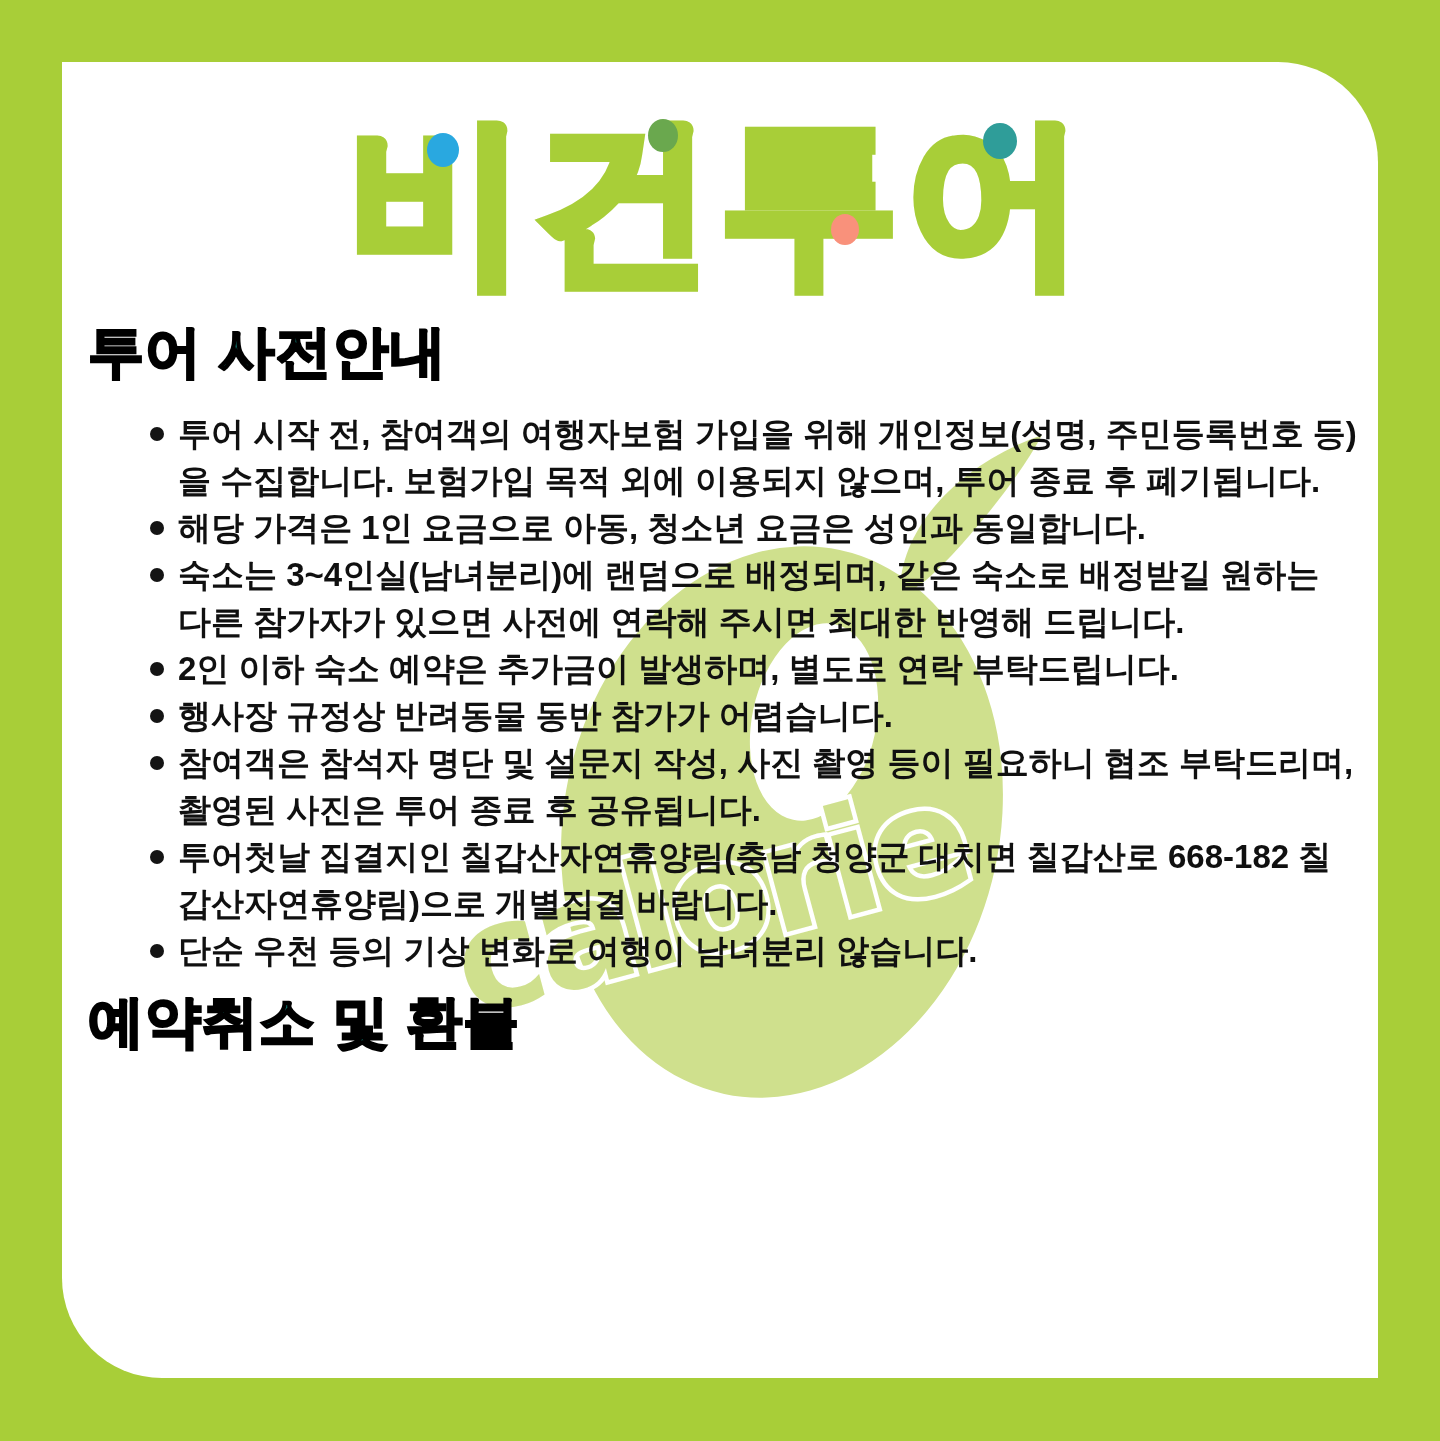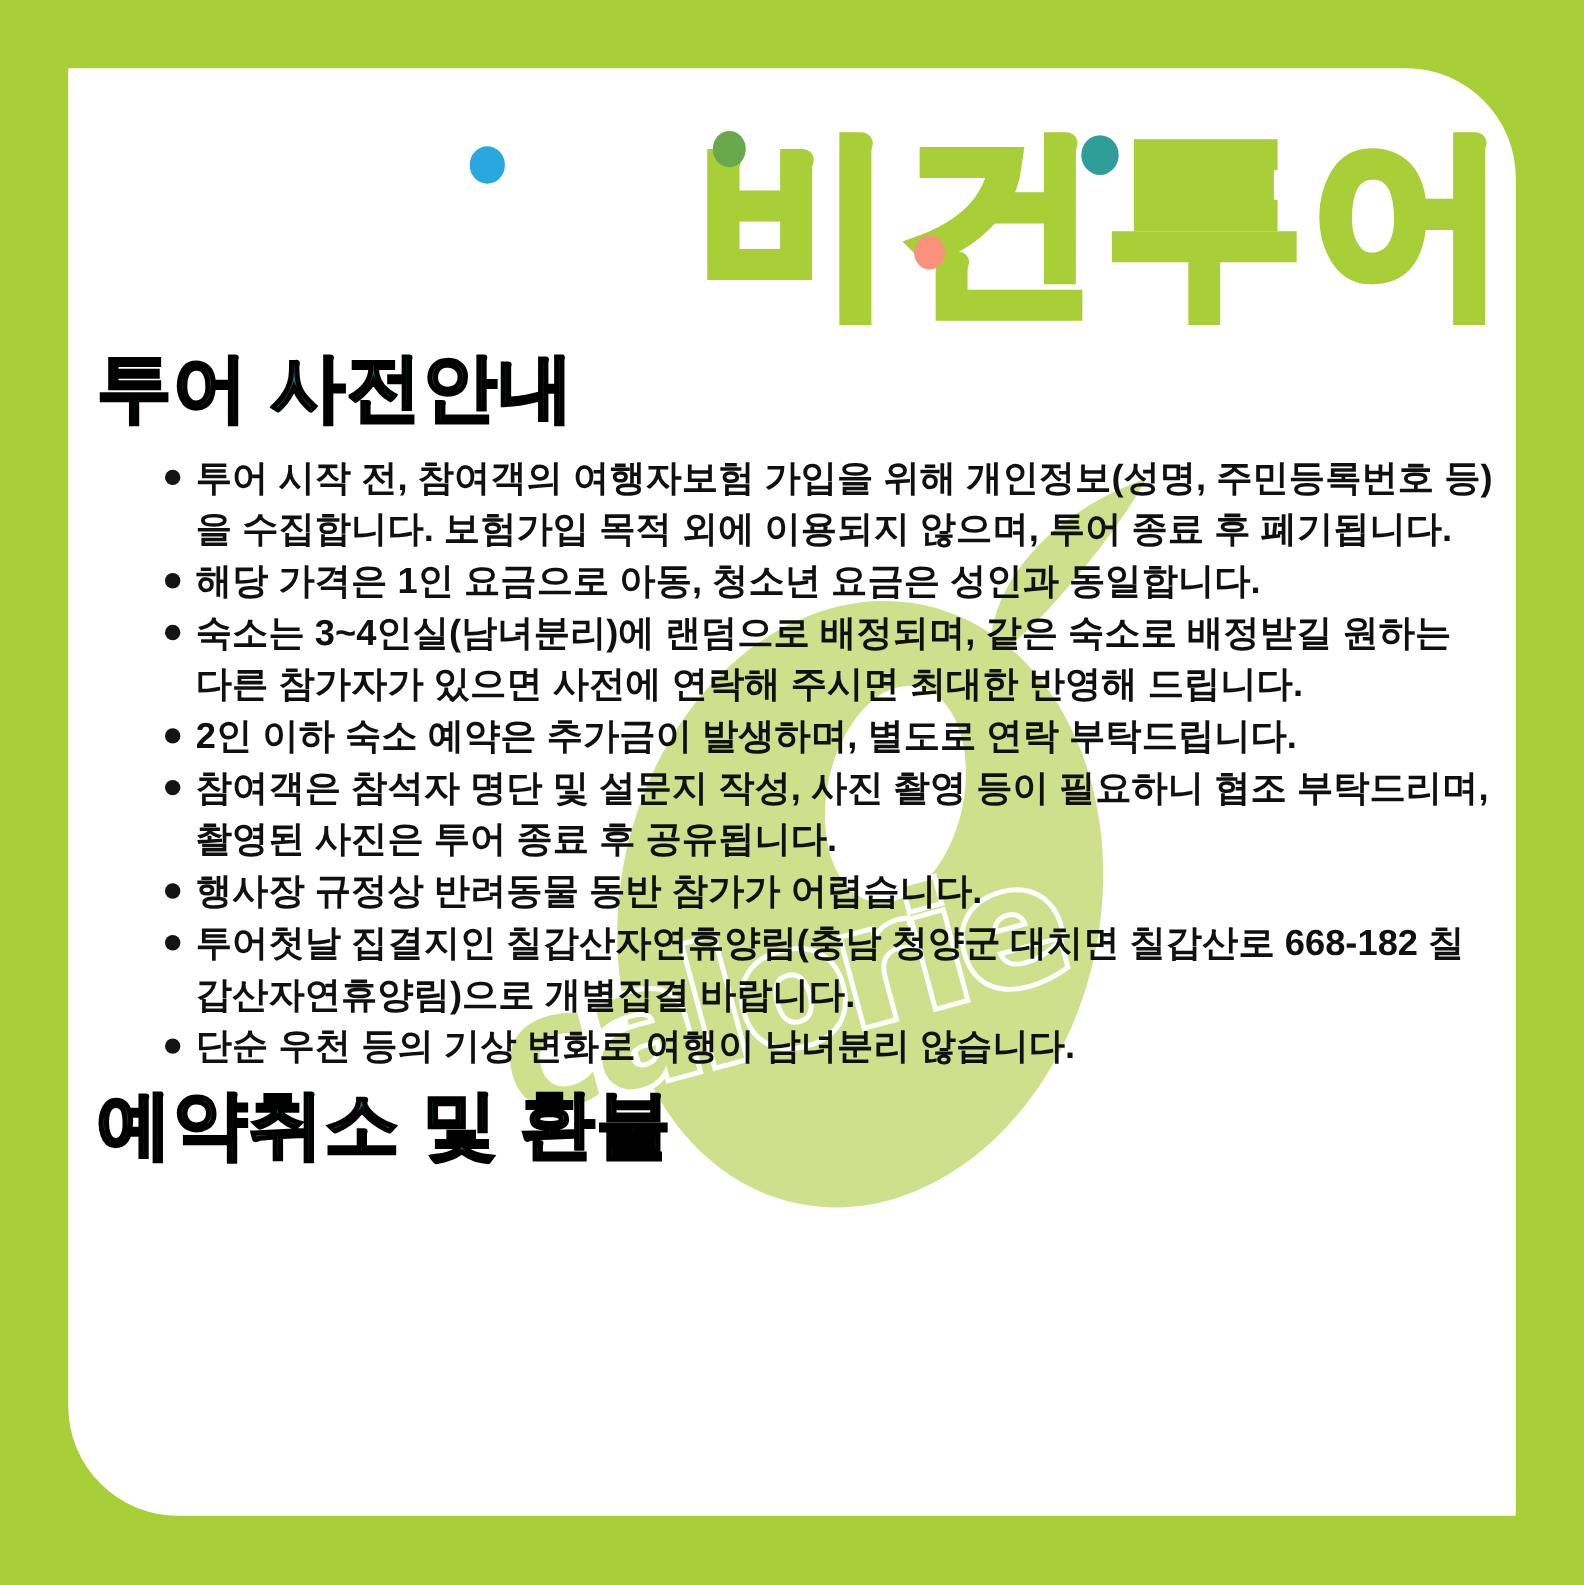--- a/index.html
+++ b/index.html
@@ -25,21 +25,21 @@
     width: 720px; height: 720px;
     z-index: 0;
     pointer-events: none;
   }
   
   .logo {
     position: relative;
     z-index: 2;
     margin-top: 36px;
     height: 206px;
-    text-align: right;
+    text-align: center;
   }
   .logo-text {
     font-size: 178px;
     font-weight: 900;
     line-height: 206px;
     letter-spacing: 8px;
     color: #ffffff;
     -webkit-text-stroke: 11px #a8ce38;
     white-space: nowrap;
   }
@@ -52,21 +52,21 @@
   .dot-coral { left: 769px; top: 116px; width: 28px; height: 31px; background: #f9917b; }
   .dot-teal  { left: 921px; top: 25px;  width: 34px; height: 36px; background: #2f9d99; }
   
   .content {
     position: relative;
     z-index: 1;
     padding: 0 20px 0 26px;
   }
   h1.section-heading {
     margin: 2px 0 12px 0;
-    font-size: 68px;
+    font-size: 56px;
     line-height: 92px;
     font-weight: 900;
     color: #0f766e;
     -webkit-text-stroke: 2.5px #000000;
     letter-spacing: 1px;
   }
   section.sec2 h1.section-heading { }
   ul.bullet-list {
     list-style: none;
     margin: 6px 0 0 60px;
@@ -122,22 +122,22 @@
 
   <main class="content">
 
     <section class="sec1">
       <h1 class="section-heading">투어 사전안내</h1>
       <ul class="bullet-list">
         <li>투어 시작 전, 참여객의 여행자보험 가입을 위해 개인정보(성명, 주민등록번호 등)을 수집합니다. 보험가입 목적 외에 이용되지 않으며, 투어 종료 후 폐기됩니다.</li>
         <li>해당 가격은 1인 요금으로 아동, 청소년 요금은 성인과 동일합니다.</li>
         <li>숙소는 3~4인실(남녀분리)에 랜덤으로 배정되며, 같은 숙소로 배정받길 원하는 다른 참가자가 있으면 사전에 연락해 주시면 최대한 반영해 드립니다.</li>
         <li>2인 이하 숙소 예약은 추가금이 발생하며, 별도로 연락 부탁드립니다.</li>
+        <li>행사장 규정상 반려동물 동반 참가가 어렵습니다.</li>
         <li>참여객은 참석자 명단 및 설문지 작성, 사진 촬영 등이 필요하니 협조 부탁드리며, 촬영된 사진은 투어 종료 후 공유됩니다.</li>
-        <li>행사장 규정상 반려동물 동반 참가가 어렵습니다.</li>
         <li>투어첫날 집결지인 칠갑산자연휴양림(충남 청양군 대치면 칠갑산로 668-182 칠갑산자연휴양림)으로 개별집결 바랍니다.</li>
         <li>단순 우천 등의 기상 변화로 여행이 남녀분리 않습니다.</li>
       </ul>
     </section>
 
     <section class="sec2">
       <h1 class="section-heading">예약취소 및 환불</h1>
     </section>
 
   </main>

